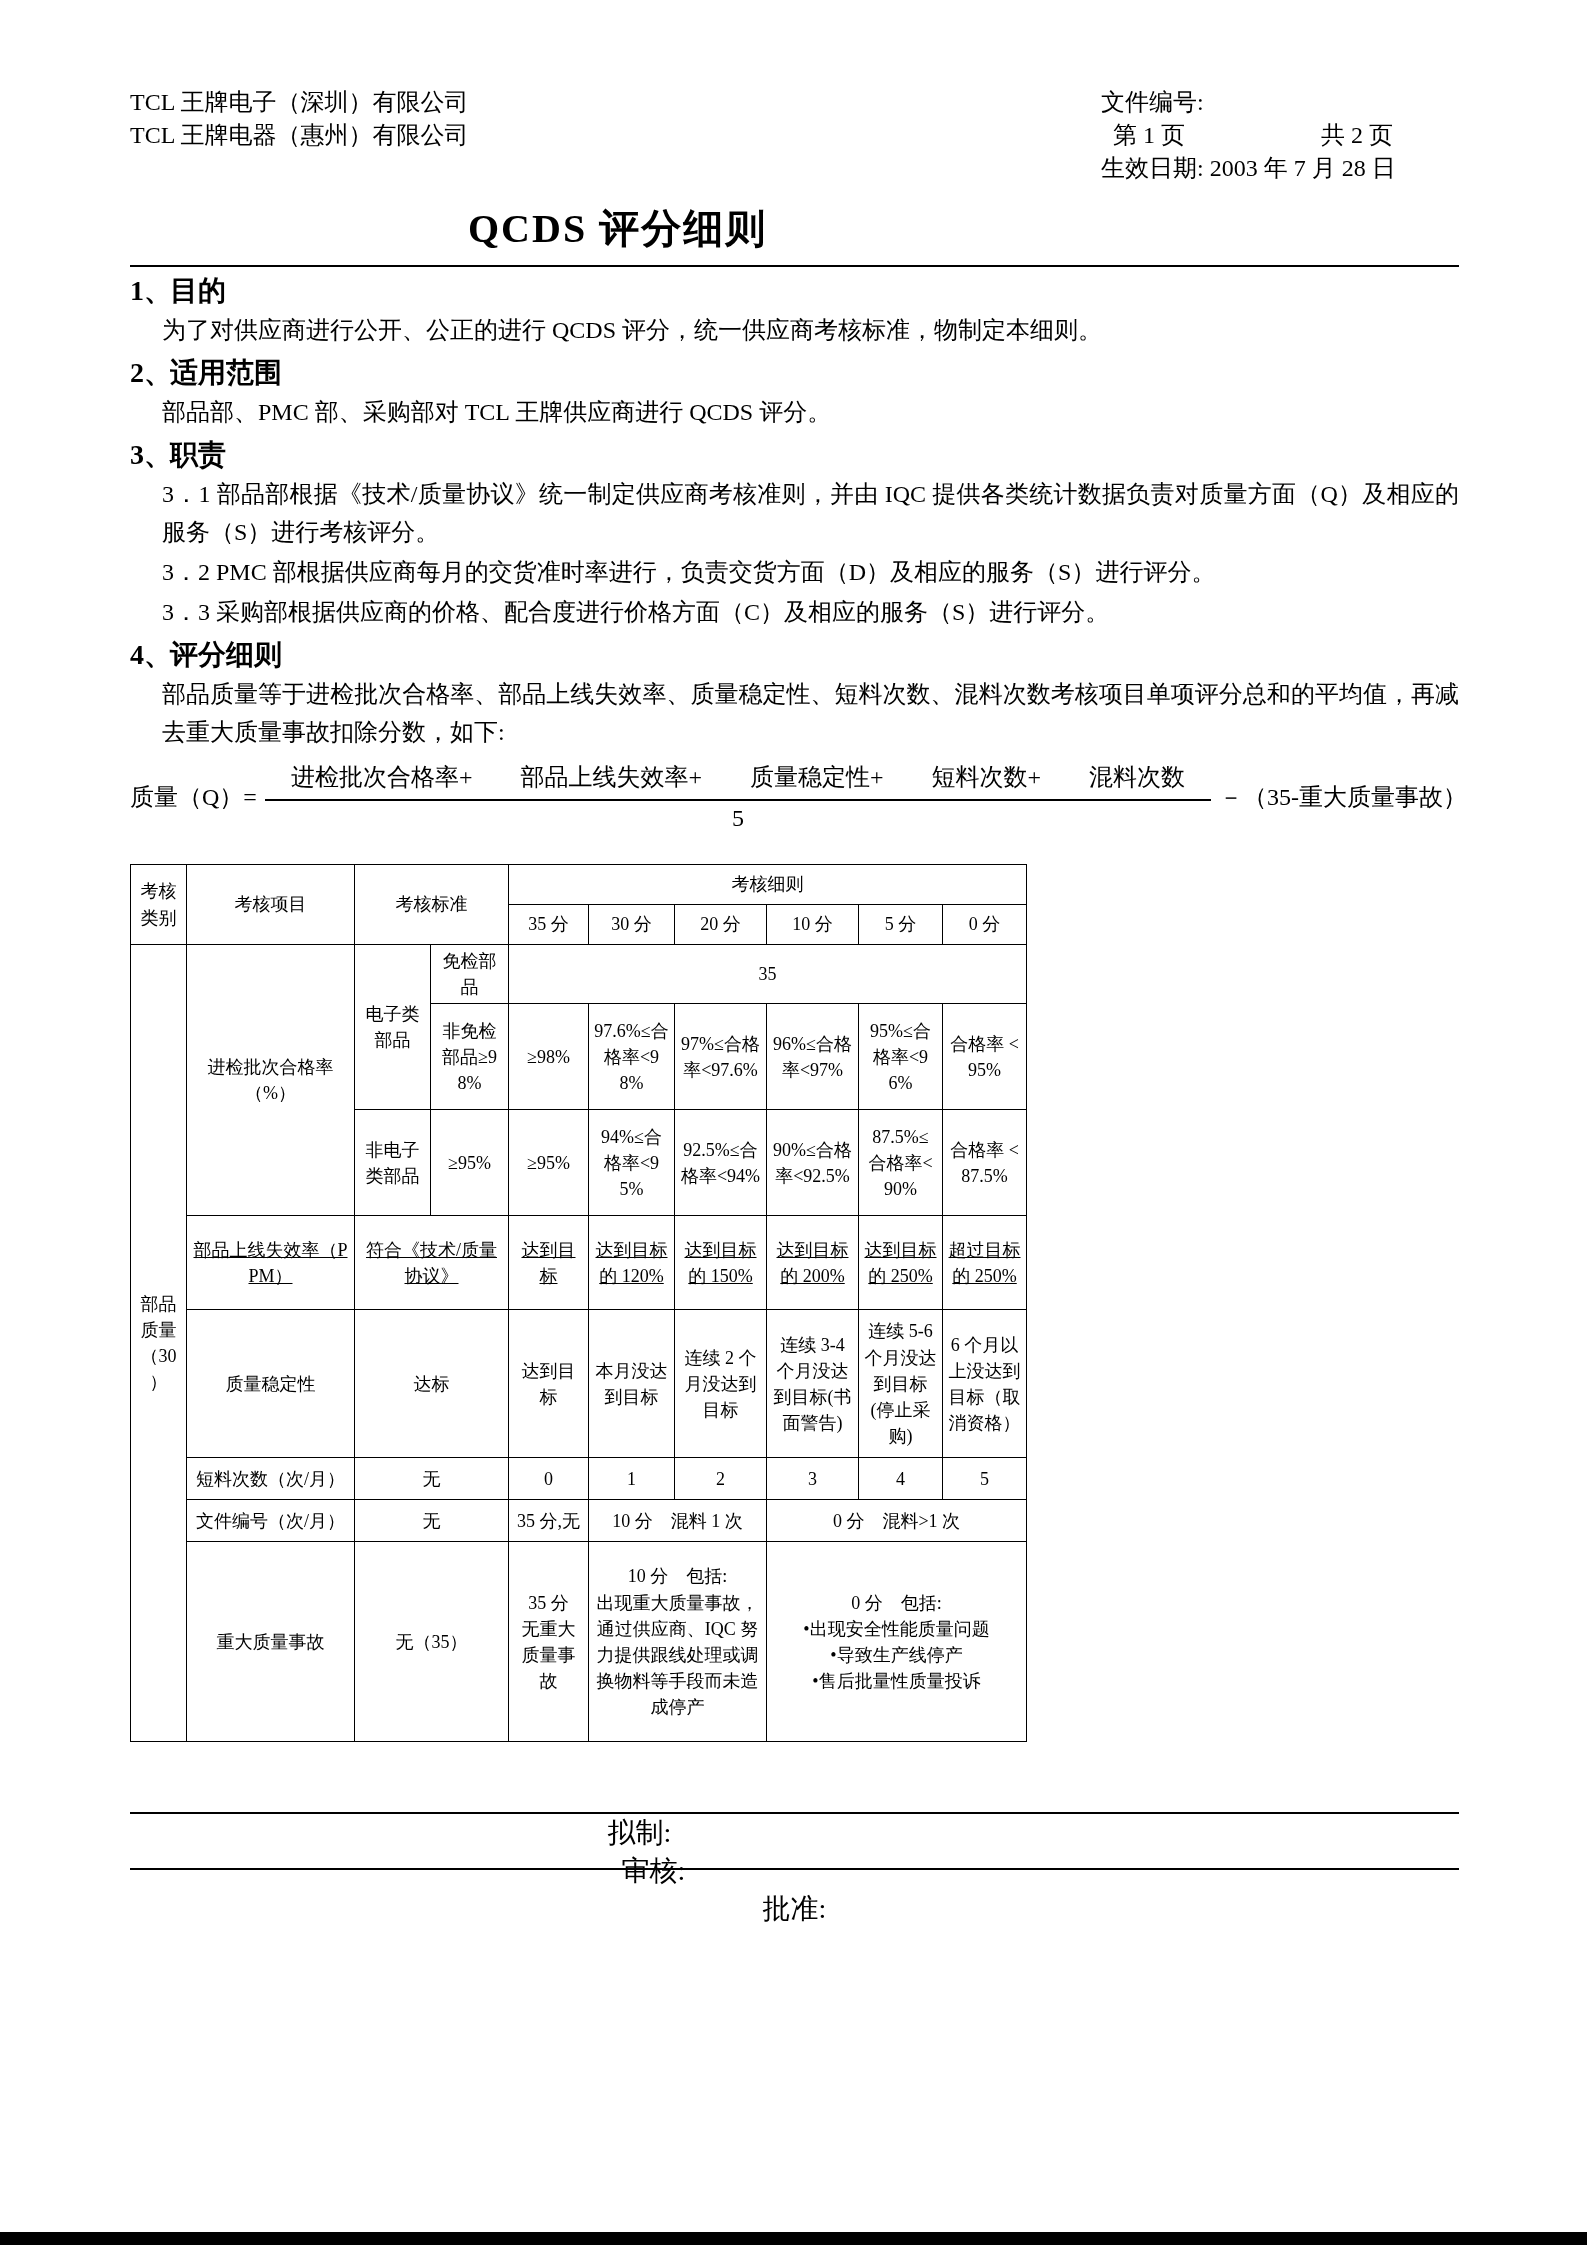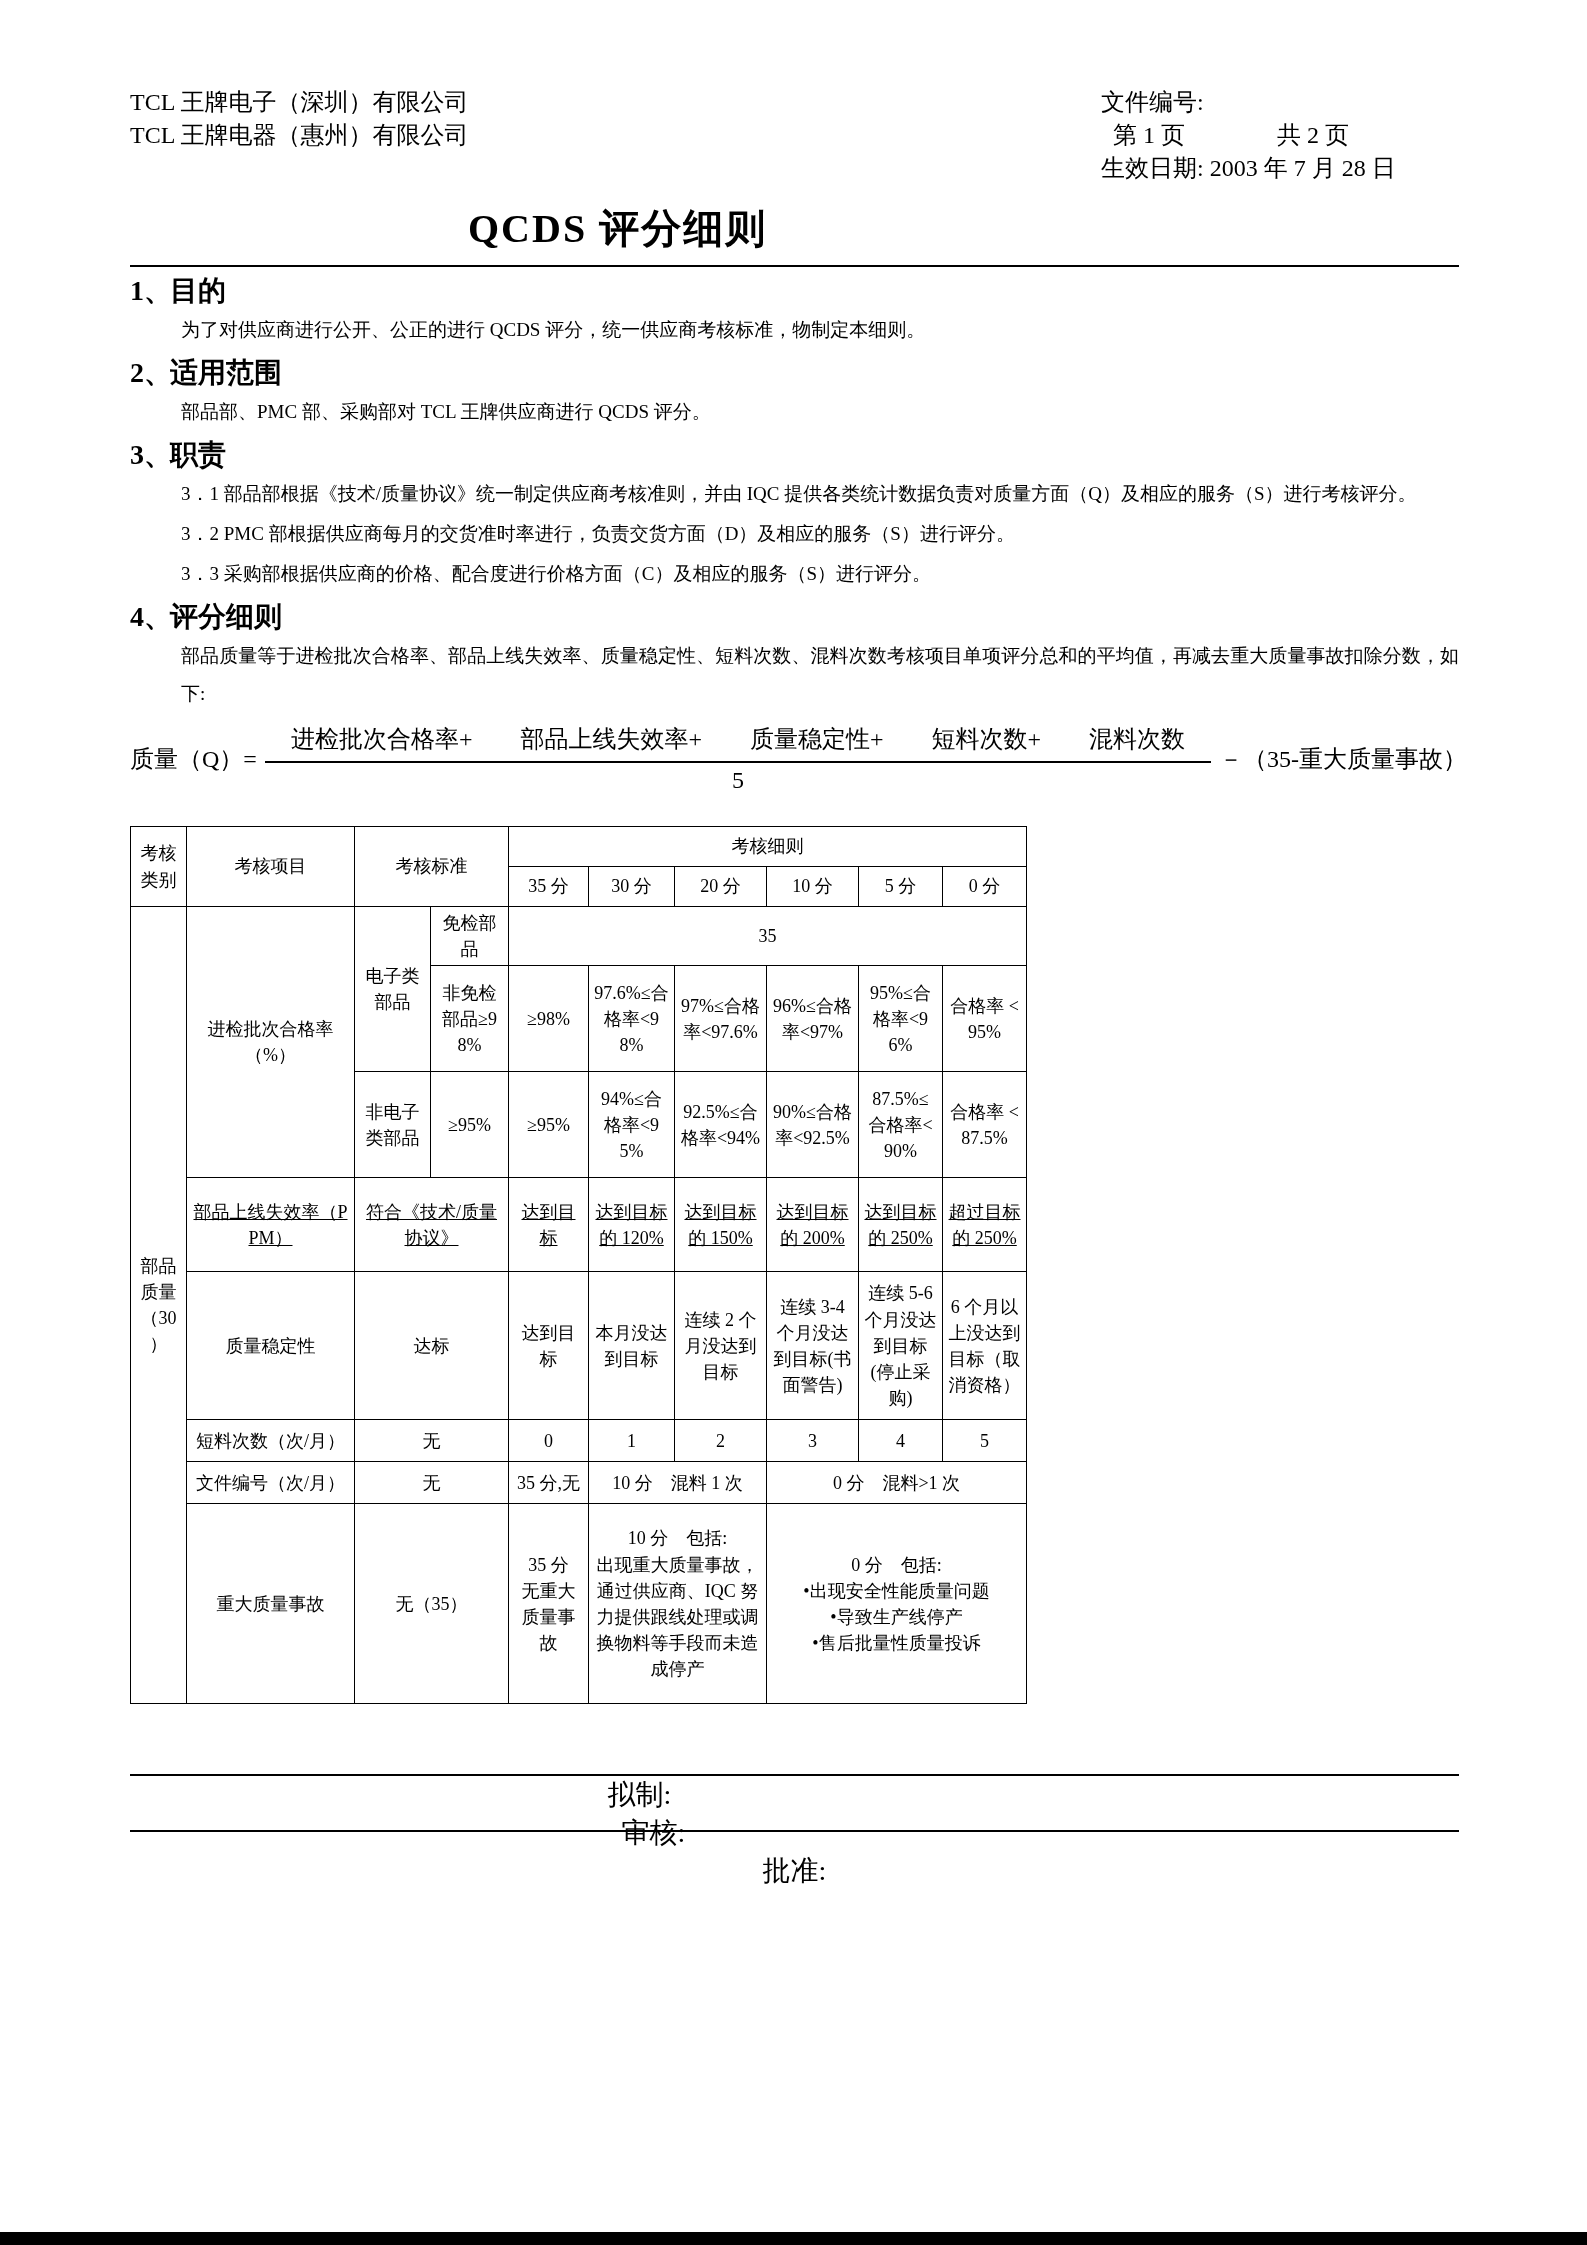--- a/index.html
+++ b/index.html
@@ -6,32 +6,32 @@
   body{
     width:1587px;height:2245px;position:relative;overflow:hidden;
     background:#ffffff;color:#000;
     font-family:"Liberation Serif","DejaVu Serif",serif;
   }
   .page{padding:86px 128px 0 130px;}
 
   
   .hdr{display:flex;justify-content:space-between;font-size:24px;line-height:33px;}
   .hdr-r{width:358px;}
-  .pageline{display:flex;padding-left:12px;}
+  .pageline{display:flex;padding-left:12px;gap:44px;}
   .pageline .pgtotal{margin-left:92px;}
 
   
   .title{font-size:40px;font-weight:bold;margin:16px 0 0 338px;letter-spacing:2px;width:fit-content;}
   .rule{border-top:2px solid #000;margin-top:9px;}
 
   
   .sec{margin-top:4px;}
   .sec-h{font-size:28px;font-weight:bold;line-height:36px;display:flex;margin-top:6px;}
   .sec-num{width:40px;flex:0 0 auto;}
-  .sec-p{font-size:19px;line-height:38px;margin:2px 0 0 51px;text-align:justify;}
+  .sec-p{font-size:24px;line-height:38px;margin:2px 0 0 32px;text-align:justify;}
 
   
   .formula{display:flex;align-items:center;margin-top:10px;font-size:24px;}
   .f-left{margin-right:8px;white-space:nowrap;}
   .f-frac{text-align:center;}
   .f-num{border-bottom:2px solid #000;padding:0 26px 6px 26px;white-space:nowrap;}
   .f-den{padding-top:4px;}
   .f-right{margin-left:8px;white-space:nowrap;}
 
   

